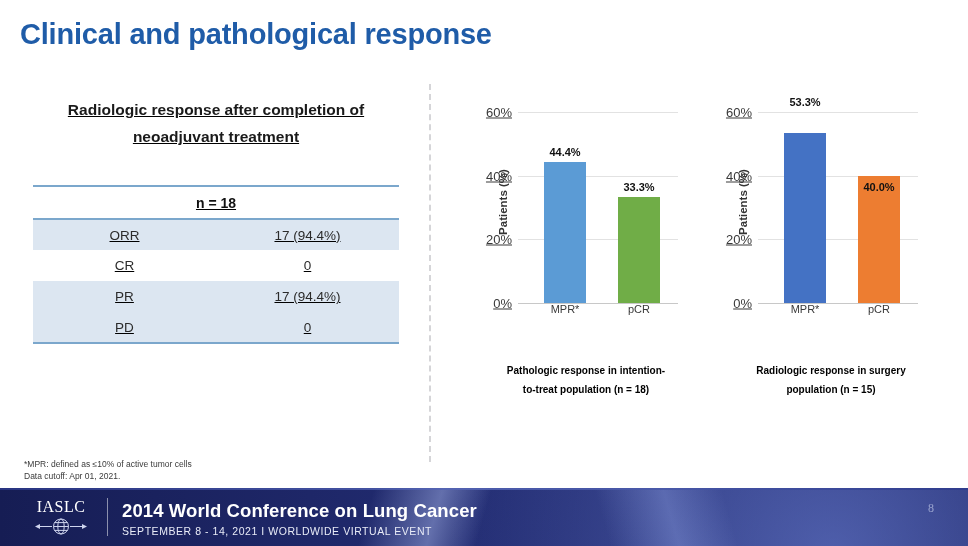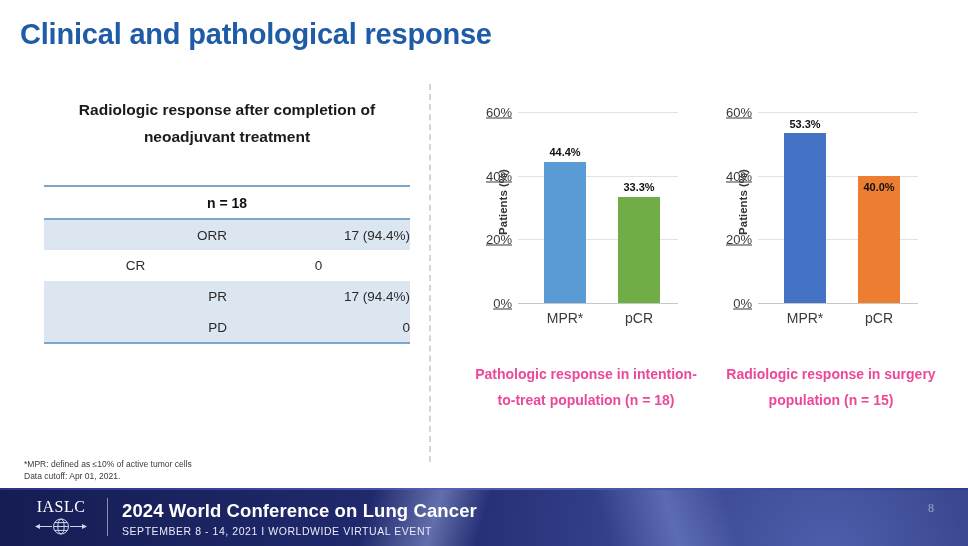--- a/index.html
+++ b/index.html
@@ -20,40 +20,40 @@
   }
 
   
   .divider {
     position: absolute; left: 429px; top: 84px;
     width: 0; height: 378px;
     border-left: 2px dashed #d5d5d8;
   }
 
   
-  .table-panel { position: absolute; left: 44px; top: 96px; width: 366px; }
+  .table-panel { position: absolute; left: 33px; top: 96px; width: 366px; text-decoration: underline; }
   .table-title {
     font-size: 15.5px; font-weight: bold; color: #1a1a1a;
     text-align: center; line-height: 1.75;
   }
   table.resp {
     margin-top: 35px; width: 100%;
     border-collapse: collapse; table-layout: fixed;
   }
   table.resp td {
     font-size: 13.5px; color: #2b2b2b;
     height: 31px; text-align: center; vertical-align: middle;
   }
   tr.hdr td {
     font-weight: bold; font-size: 14px; color: #111;
     border-top: 2.5px solid #7BA7CC;
     border-bottom: 2.5px solid #7BA7CC;
     height: 33px;
   }
-  tr.shaded td { background: #DCE6F1; text-align: right; }
+  tr.shaded td { background: #DCE6F1; }
   tr.last td { border-bottom: 2.5px solid #7BA7CC; }
   td.lbl { width: 50%; }
   td.val { width: 50%; }
 
   
   .chart-wrap { position: absolute; top: 100px; }
   .chart-wrap.c1 { left: 474px; }
   .chart-wrap.c2 { left: 714px; }
   .chart { position: relative; width: 210px; height: 230px; }
 
@@ -83,29 +83,29 @@
   .bar.b1 { left: 26px; }
   .bar.b2 { left: 100px; padding-left: 16px; }
   .bar-rect { position: absolute; bottom: 0; left: 0; width: 100%; }
   .bar-label {
     position: absolute; left: 50%; transform: translateX(-50%);
     font-size: 11px; font-weight: bold; color: #111; white-space: nowrap;
   }
   .bar-label.outside { bottom: 100%; margin-bottom: 4px; }
   .bar-label.inside { bottom: auto; }
   .xtick {
-    position: absolute; top: 100%; margin-top: 7px;
+    position: absolute; top: 100%; 
     left: 50%; transform: translateX(-50%);
-    font-size: 14px; color: #3a3a3a; white-space: nowrap;
+    font-size: 11px; color: #3a3a3a; white-space: nowrap;
   }
 
   
   .caption {
     position: absolute; top: 362px;
-    font-size: 14px; font-weight: bold; color: #ec4899;
+    font-size: 10px; font-weight: bold; color: #000000;
     text-align: center; line-height: 1.85;
   }
   .caption.c1 { left: 462px; width: 248px; }
   .caption.c2 { left: 712px; width: 238px; }
 
   
   .footnote {
     position: absolute; left: 24px; top: 458px;
     font-size: 8.5px; color: #3b3b3b; line-height: 1.45;
   }
@@ -223,21 +223,21 @@
     <div class="chart" id="chart-1">
       <div class="ylabel">Patients (%)</div>
       <div class="plot">
           <div class="ytick" style="top: 191px;">0%</div>
           <div class="gridline" style="top: 127.333px;"></div>
           <div class="ytick" style="top: 127.333px;">20%</div>
           <div class="gridline" style="top: 63.6667px;"></div>
           <div class="ytick" style="top: 63.6667px;">40%</div>
           <div class="gridline" style="top: 0px;"></div>
           <div class="ytick" style="top: 0px;">60%</div>
-          <div class="bar b1" style="height: 169px;">
+          <div class="bar b1" style="height: 191px;">
             <div class="bar-rect" style="height: 169.672px; background: rgb(68, 114, 196);"></div>
             <div class="bar-label outside">53.3%</div>
             <div class="xtick">MPR*</div>
           </div>
           <div class="bar b2" style="height: 127.333px;">
             <div class="bar-rect" style="height: 127.333px; background: rgb(237, 125, 49);"></div>
             <div class="bar-label inside" style="top: 5px;">40.0%</div>
             <div class="xtick">pCR</div>
           </div>
         </div>
@@ -272,18 +272,18 @@
             <line x1="23.4" y1="12.4" x2="36.6" y2="12.4"></line>
             <line x1="8" y1="8.5" x2="21" y2="8.5"></line>
             <line x1="39" y1="8.5" x2="52" y2="8.5"></line>
           </g>
           <path d="M4,8.5 l5,-2.6 l0,5.2 z" fill="#cfd5ee"></path>
           <path d="M56,8.5 l-5,-2.6 l0,5.2 z" fill="#cfd5ee"></path>
         </svg>
       </div>
     </div>
     <div class="logo-sep"></div>
-    <div class="banner-main">2024 World Conference on Lung Cancer</div>
+    <div class="banner-main">2014 World Conference on Lung Cancer</div>
     <div class="banner-sub">SEPTEMBER 8 - 14, 2021 I WORLDWIDE VIRTUAL EVENT</div>
     <div class="page-num">8</div>
   </div>
 
 </div>
 
 </body></html>

